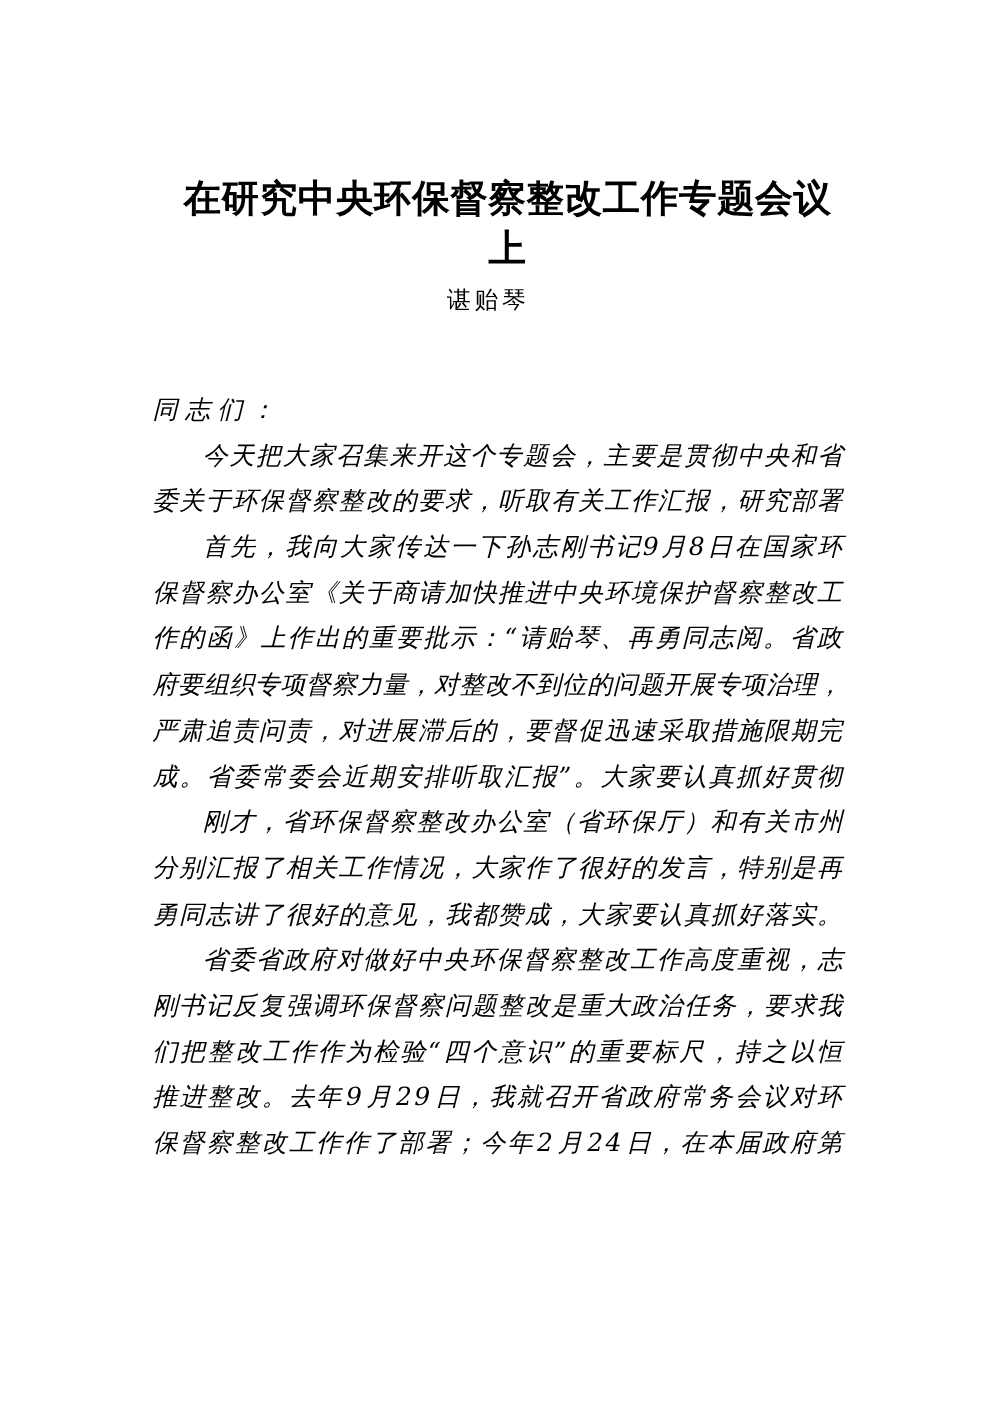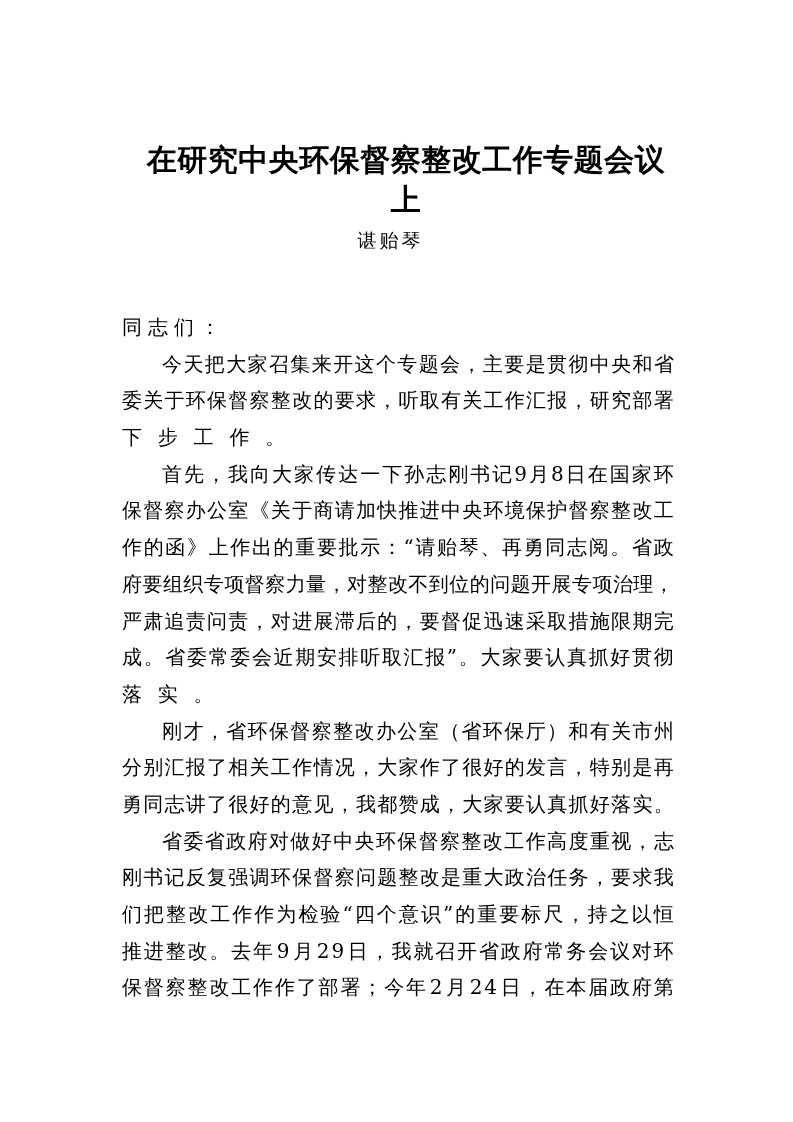--- a/index.html
+++ b/index.html
@@ -58,20 +58,21 @@
     }
     .line-row {
       display: block;
       height: 36.7px;
       line-height: 36.7px;
       font-size: 20px;
       white-space: nowrap;
       text-align: justify;
       text-align-last: justify;
       letter-spacing: 0;
+      font-style: italic;
     }
     .line-row.short {
       text-align-last: left;
       letter-spacing: 15.8px;
     }
     .line-row.indent {
       padding-left: 40px;
     }
     .salutation {
       letter-spacing: 6px;
@@ -139,21 +140,20 @@
         <span>工</span>
         <span>作</span>
         <span>汇</span>
         <span>报</span>
         <span>，</span>
         <span>研</span>
         <span>究</span>
         <span>部</span>
         <span>署</span>
       </span>
-    <span class="line-row short">下步工作。</span>
 
     <span class="line-row indent" style="display: flex; justify-content: space-between;">
         <span>首</span>
         <span>先</span>
         <span>，</span>
         <span>我</span>
         <span>向</span>
         <span>大</span>
         <span>家</span>
         <span>传</span>
@@ -308,21 +308,20 @@
         <span>大</span>
         <span>家</span>
         <span>要</span>
         <span>认</span>
         <span>真</span>
         <span>抓</span>
         <span>好</span>
         <span>贯</span>
         <span>彻</span>
       </span>
-    <span class="line-row short">落实。</span>
 
     <span class="line-row indent" style="display: flex; justify-content: space-between;">
         <span>刚</span>
         <span>才</span>
         <span>，</span>
         <span>省</span>
         <span>环</span>
         <span>保</span>
         <span>督</span>
         <span>察</span>

